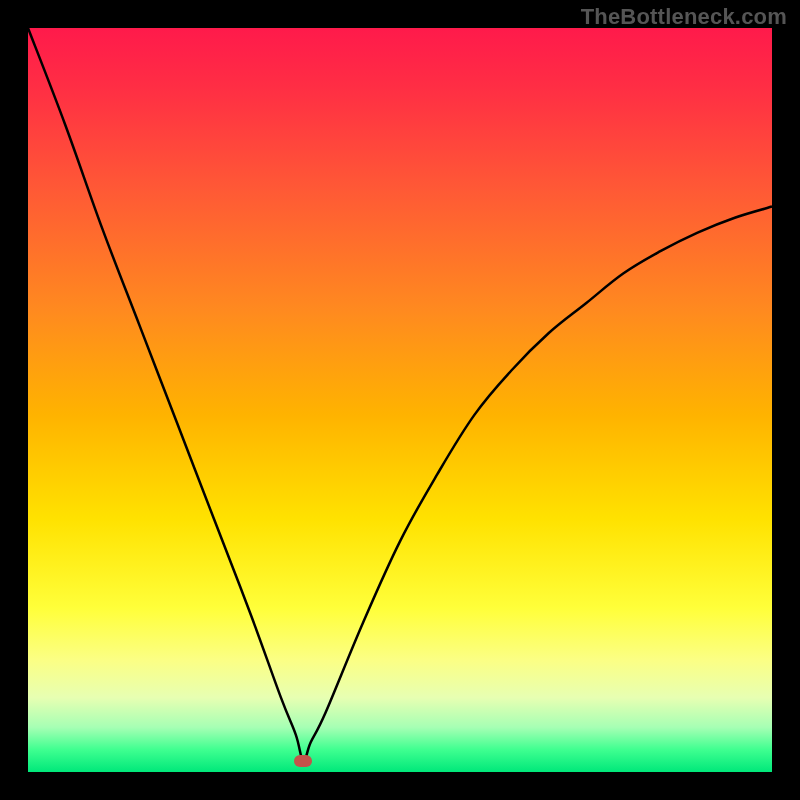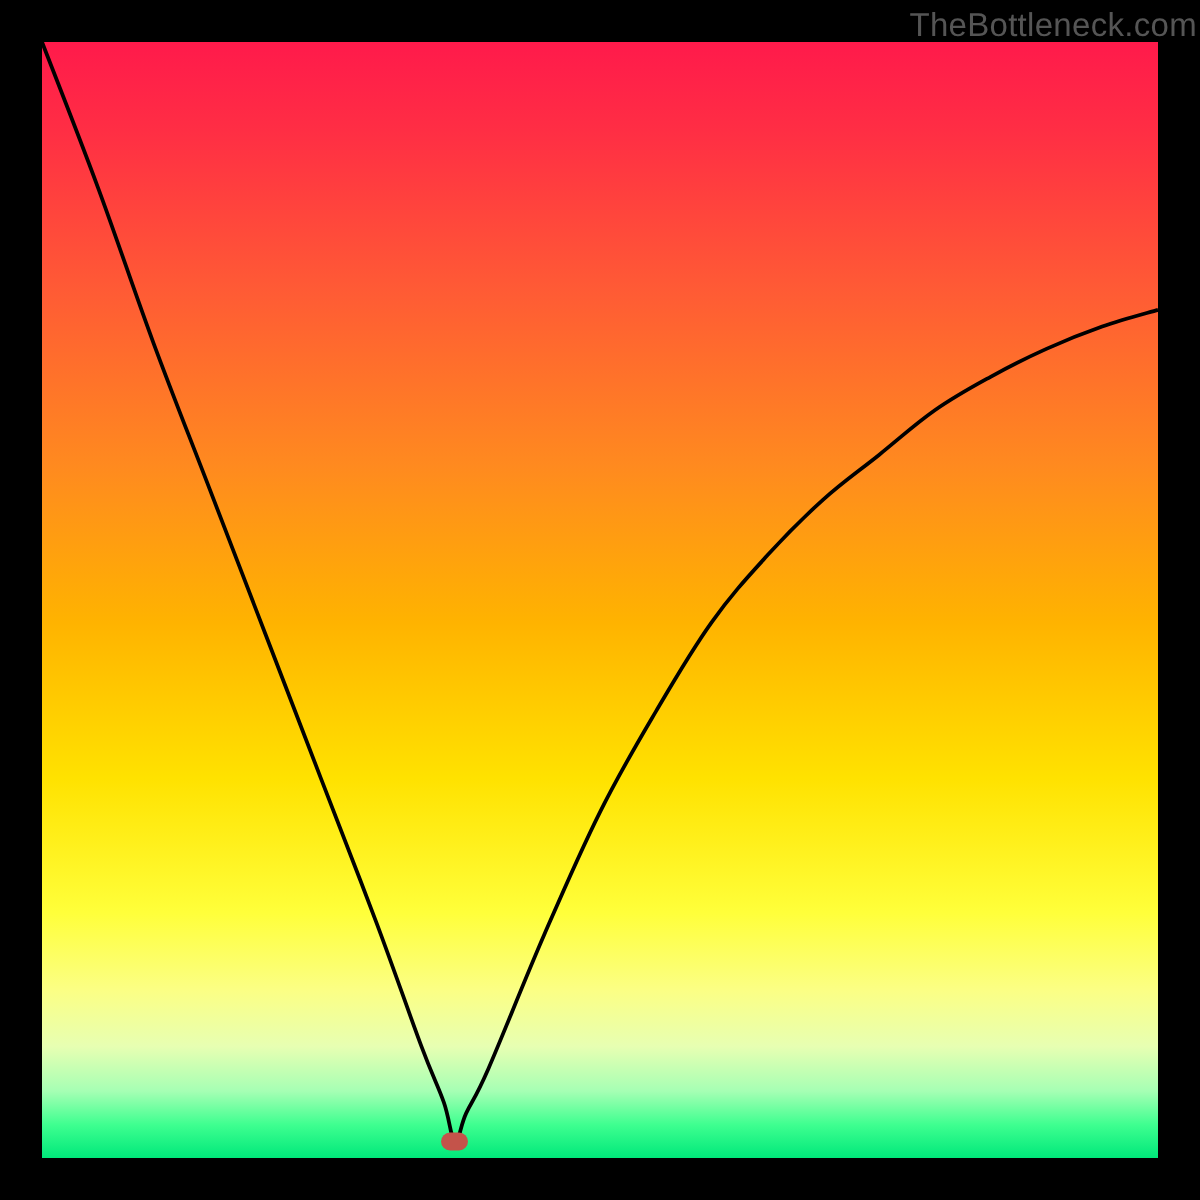--- a/index.html
+++ b/index.html
@@ -34,25 +34,25 @@
       #fbff85 85%,
       #e7ffb2 90%,
       #a6ffb4 94%,
       #3fff90 97%,
       #00e87a 100%
     );
   }
   .watermark {
     position: absolute;
     top: 4px;
-    right: 2px;
+    right: 13px;
     color: #555555;
     font-size: 22px;
     letter-spacing: 0.2px;
-    font-weight: 400;
+    font-weight: 700;
     user-select: none;
   }
   svg.curve {
     position: absolute;
     inset: 0;
     width: 744px;
     height: 744px;
     overflow: visible;
   }
   .marker {

